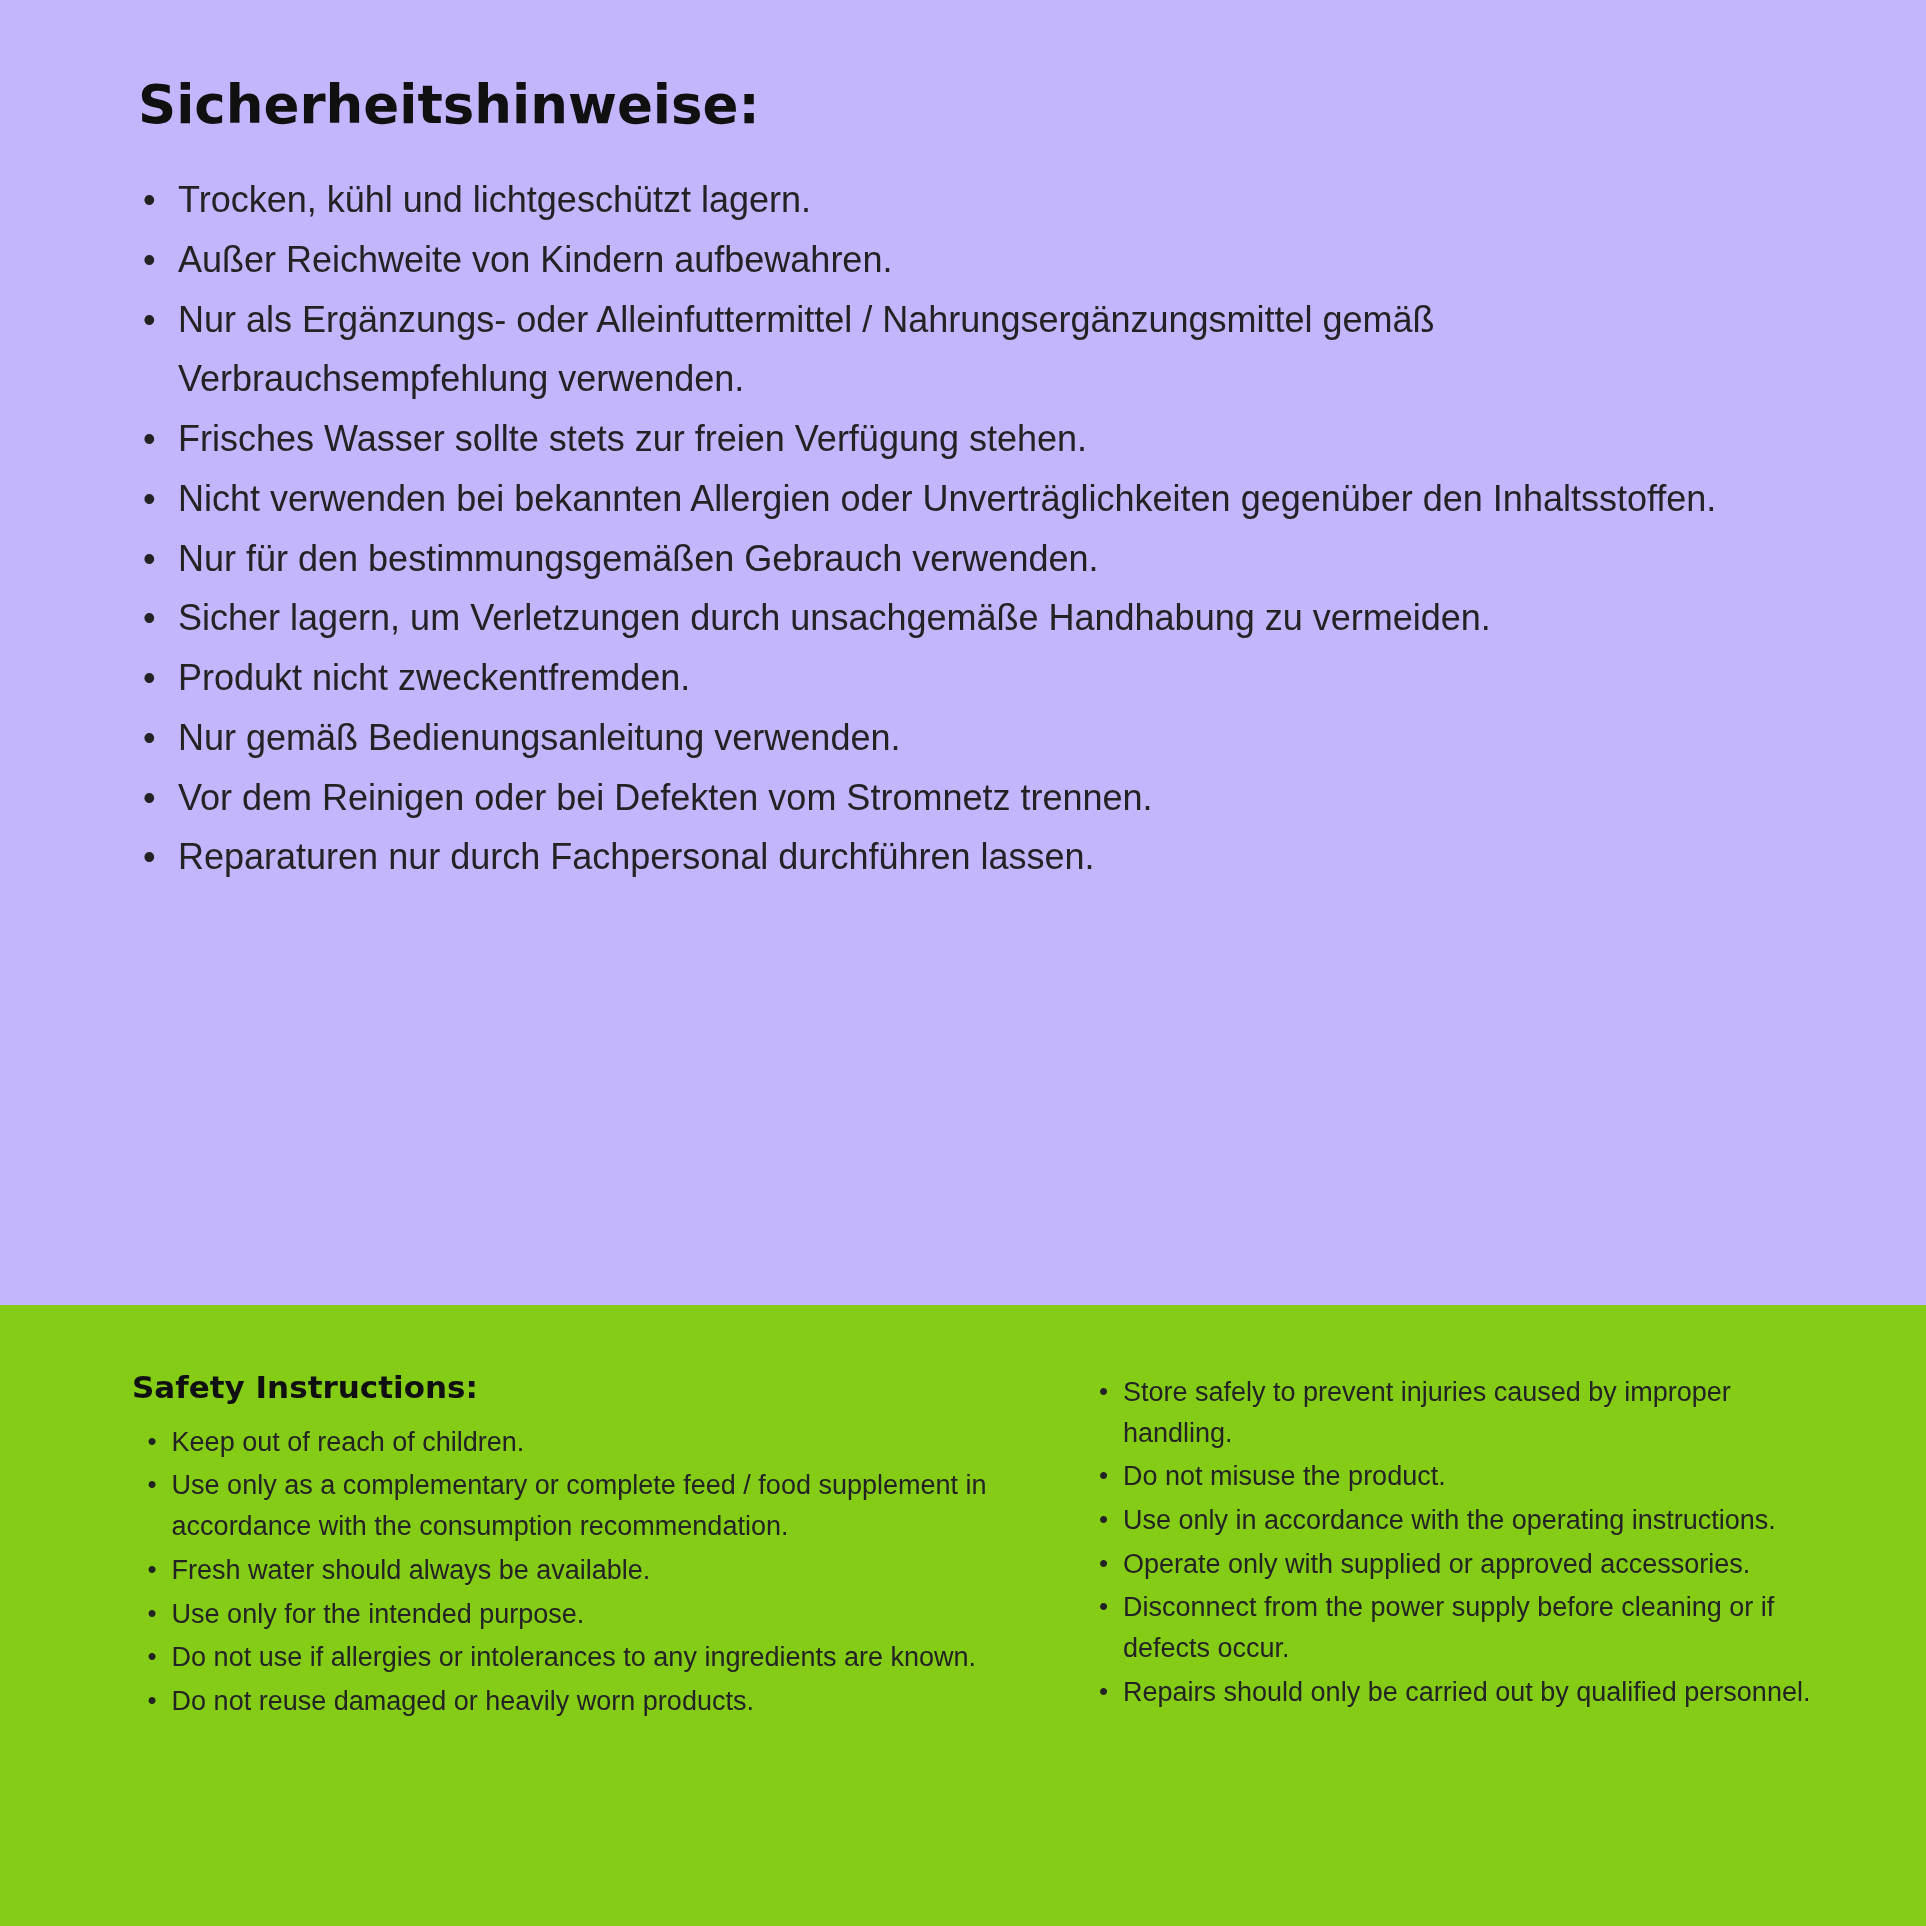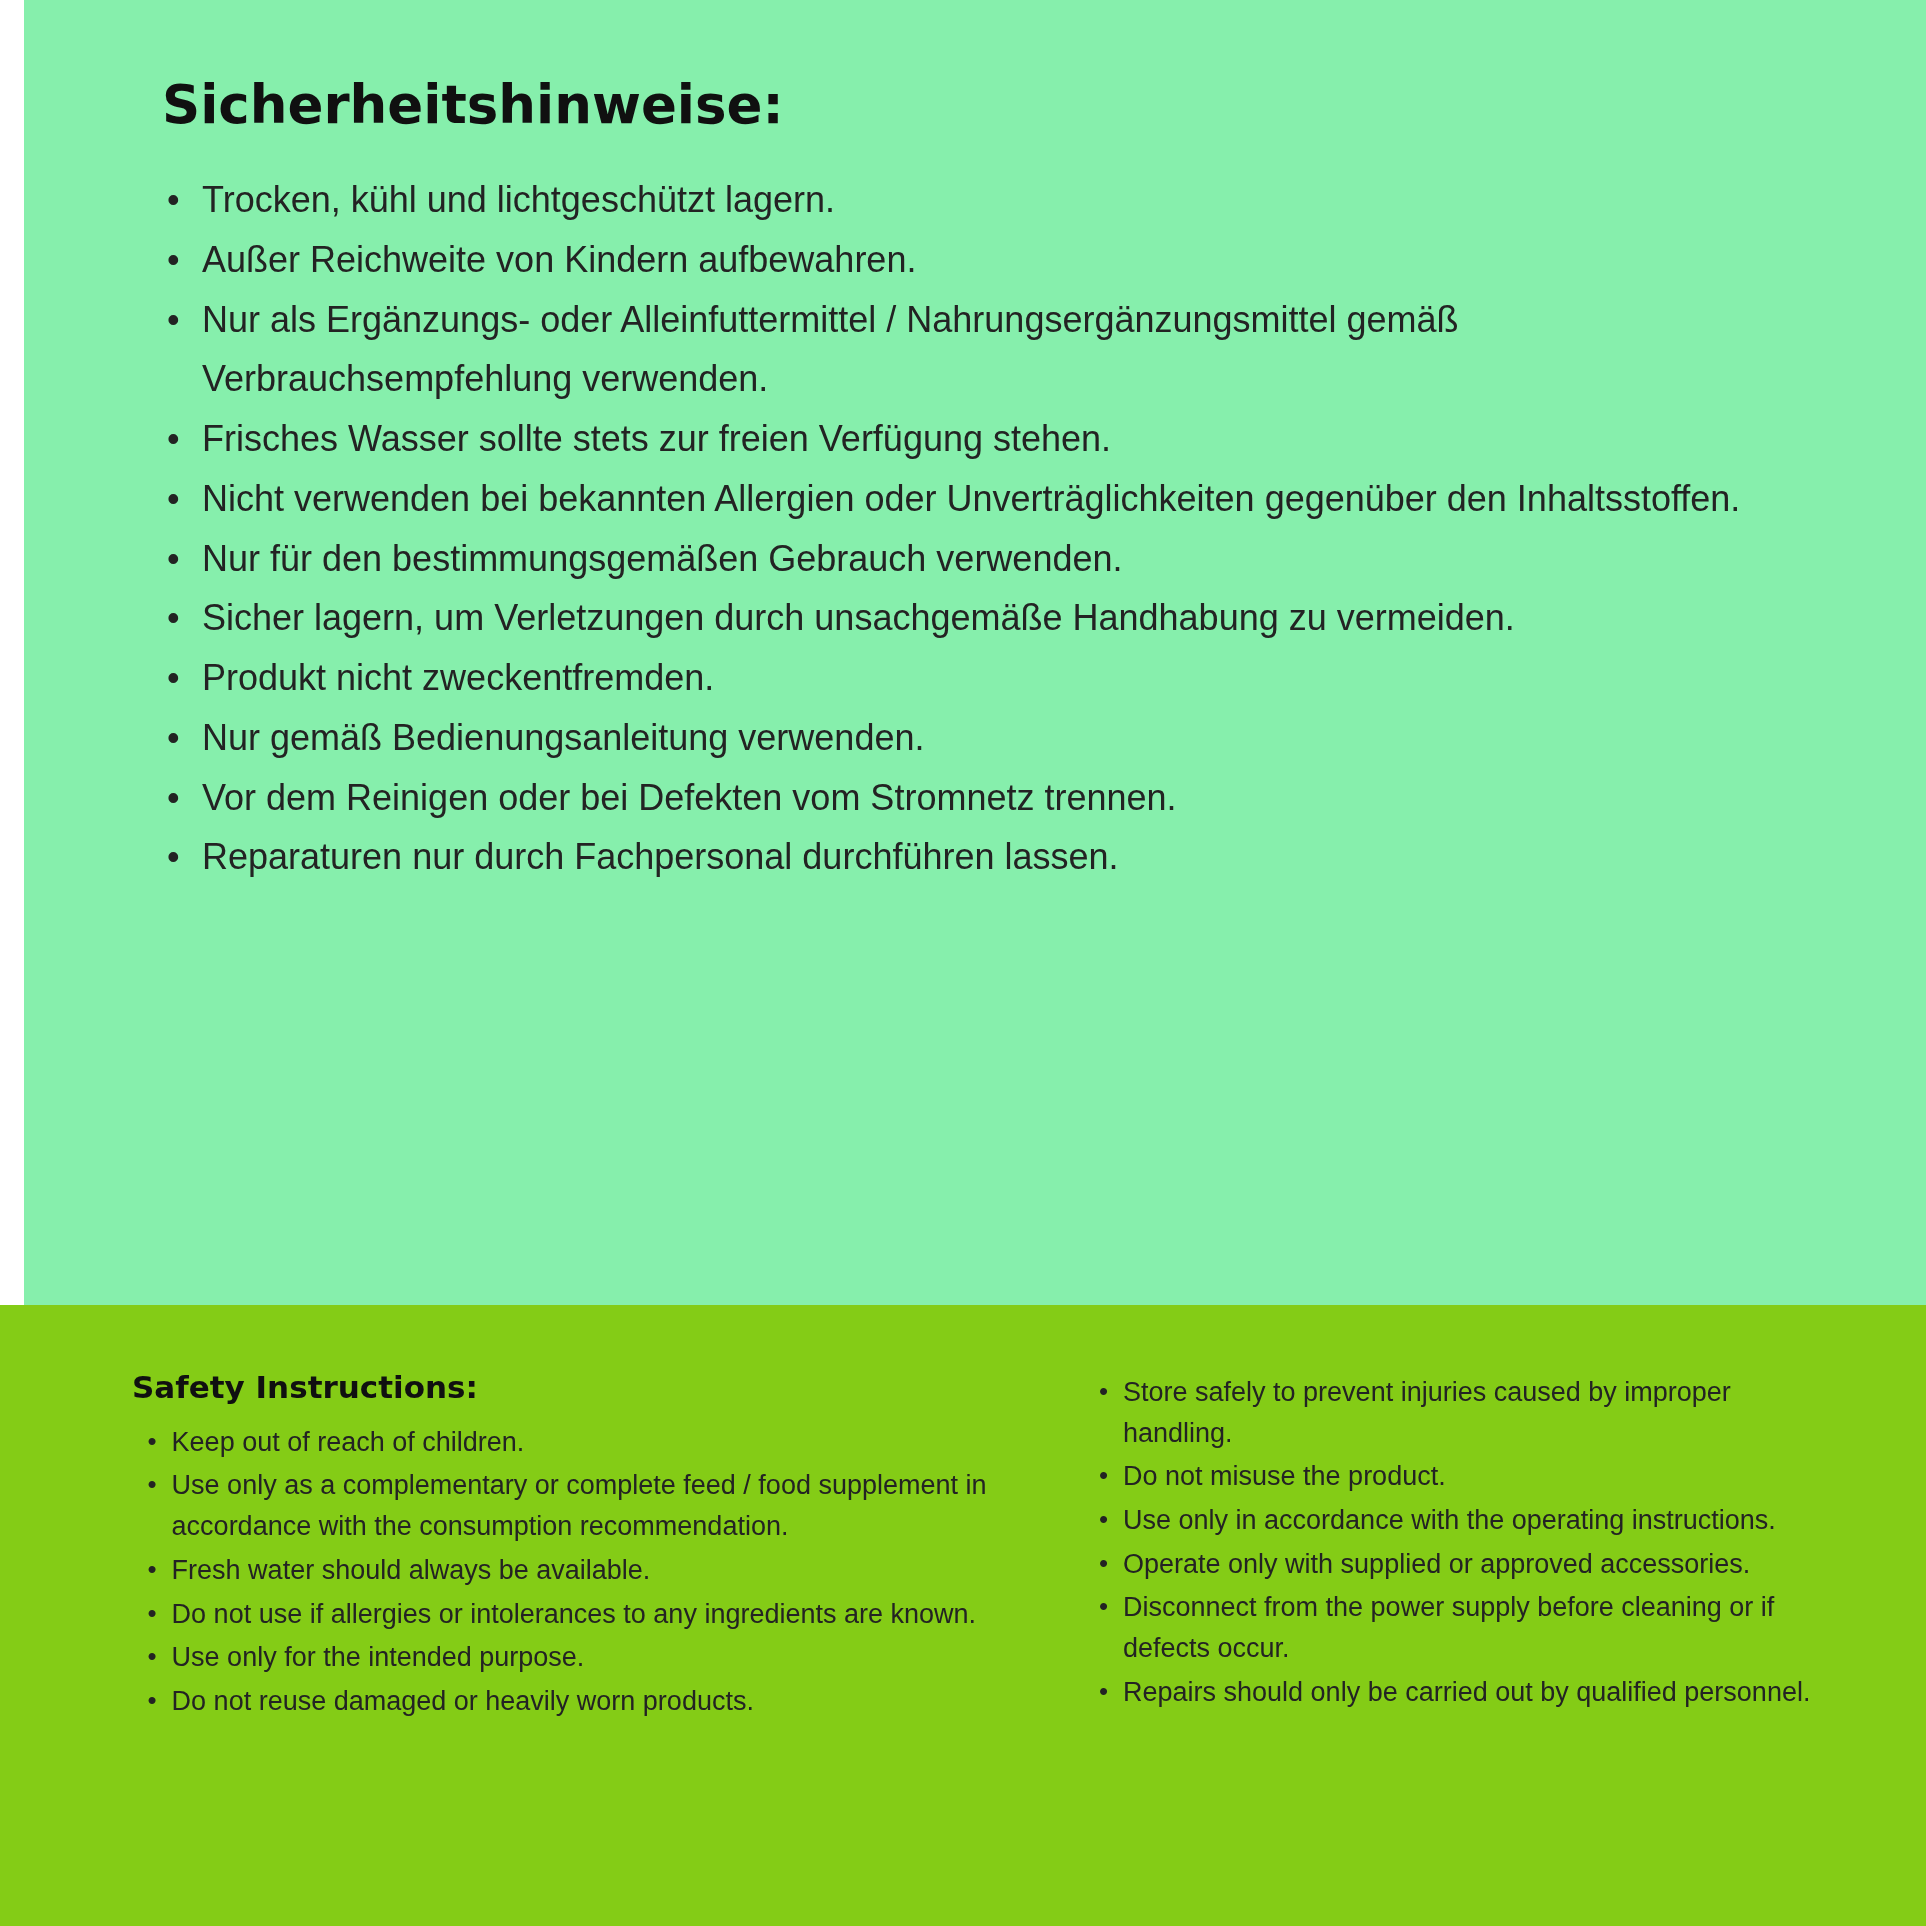--- a/index.html
+++ b/index.html
@@ -8,22 +8,21 @@
     font-family: "Liberation Sans", sans-serif;
     background: #ffffff;
     color: #212121;
     overflow: hidden;
   }
 
   
   .german-section {
     min-height: 1305px;
     padding: 74px 116px 0 138px;
-    background: #86efac;
-    margin-left: 24px;
+    background: #c4b5fd;
   }
   .german-heading {
     font-size: 53px;
     font-weight: 700;
     color: #101010;
     margin-bottom: 35px;
     font-family: "DejaVu Sans", "Liberation Sans", sans-serif;
   }
   .german-list {
     list-style: none;
@@ -101,22 +100,22 @@
   </ul>
 </div>
 
 <div class="english-section">
   <div class="col-left">
     <h2 class="english-heading">Safety Instructions:</h2>
     <ul class="english-list">
       <li>Keep out of reach of children.</li>
       <li>Use only as a complementary or complete feed / food supplement in accordance with the consumption recommendation.</li>
       <li>Fresh water should always be available.</li>
+      <li>Use only for the intended purpose.</li>
       <li>Do not use if allergies or intolerances to any ingredients are known.</li>
-      <li>Use only for the intended purpose.</li>
       <li>Do not reuse damaged or heavily worn products.</li>
     </ul>
   </div>
   <div class="col-right">
     <ul class="english-list">
       <li>Store safely to prevent injuries caused by improper handling.</li>
       <li>Do not misuse the product.</li>
       <li>Use only in accordance with the operating instructions.</li>
       <li>Operate only with supplied or approved accessories.</li>
       <li>Disconnect from the power supply before cleaning or if defects occur.</li>

